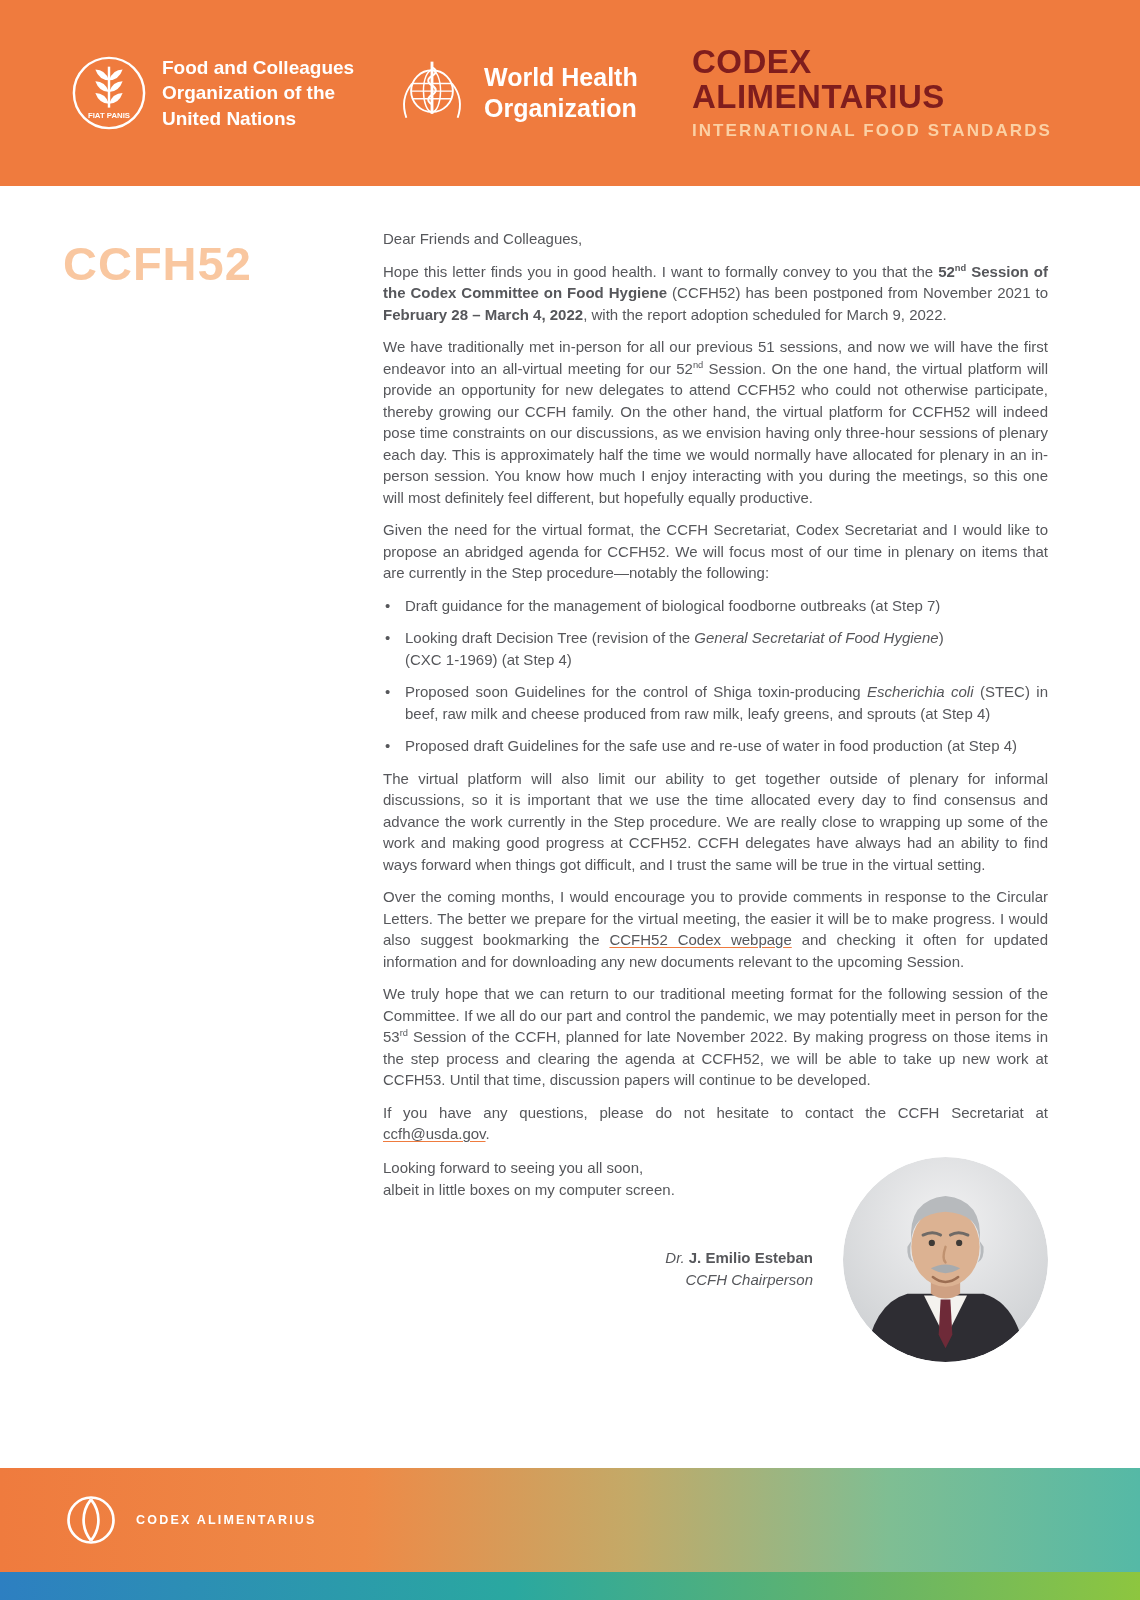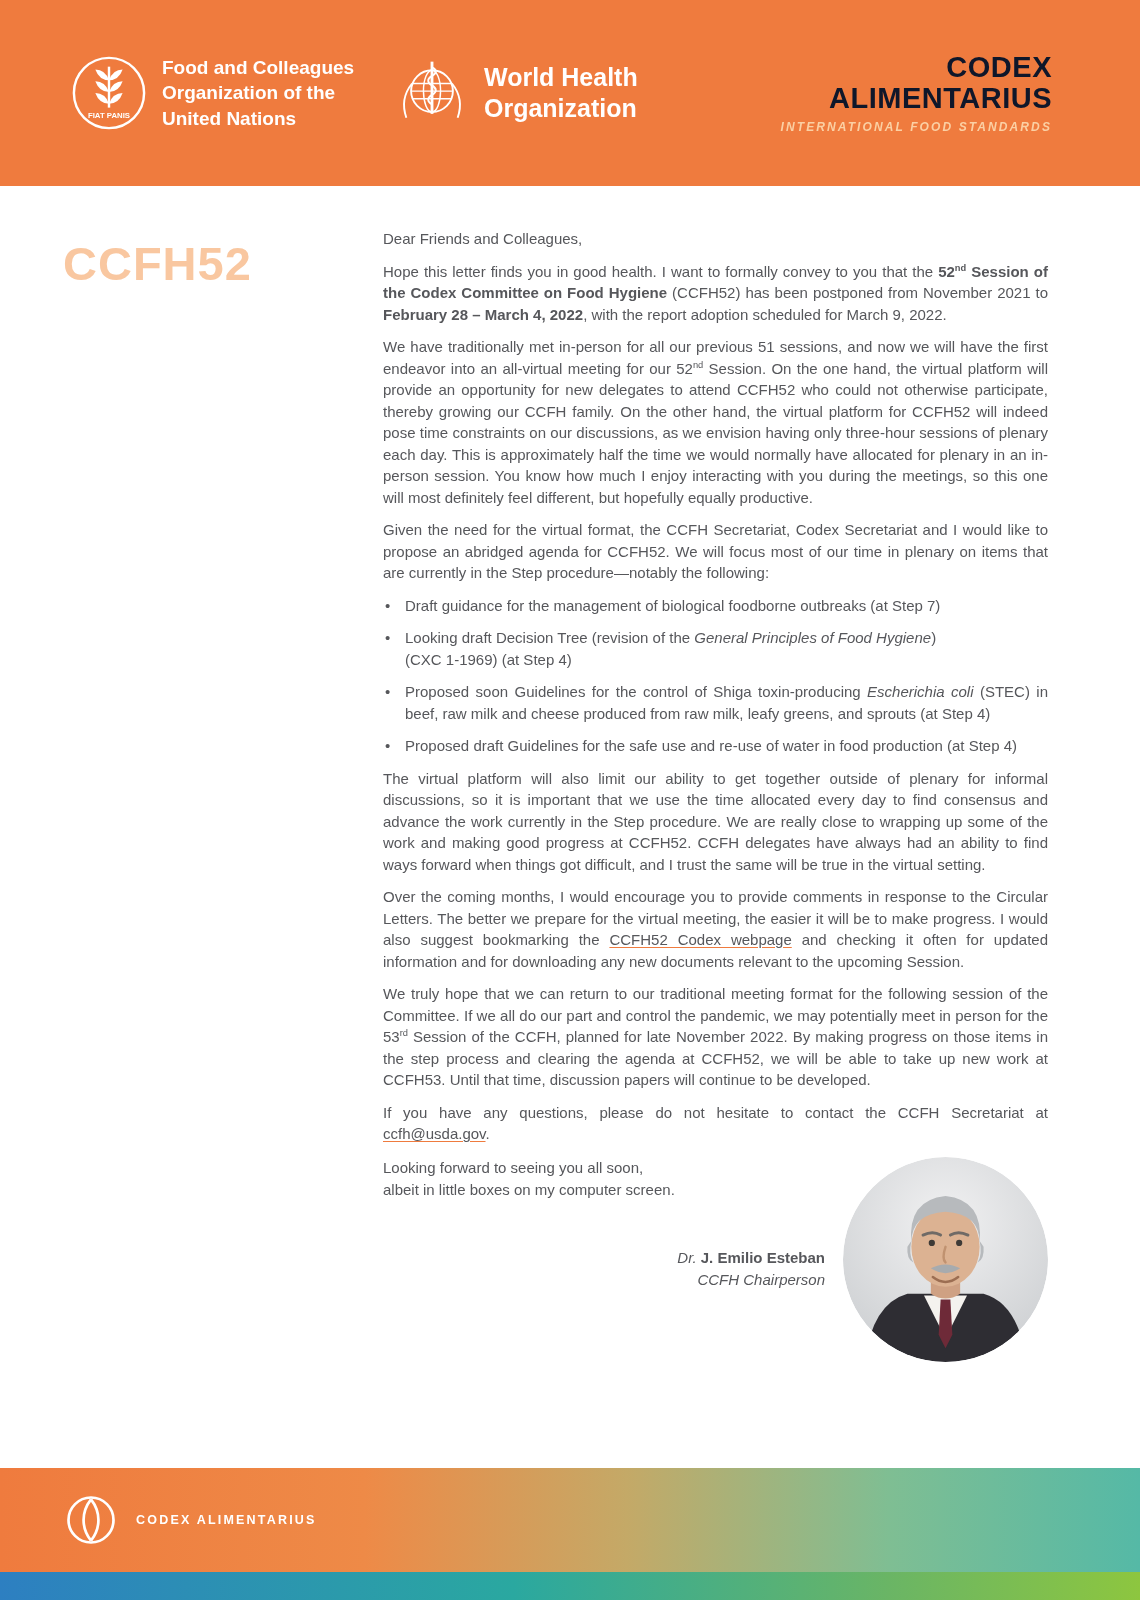--- a/index.html
+++ b/index.html
@@ -17,22 +17,22 @@
     display:flex; align-items:center;
     padding:0 88px 0 70px;
   }
   .logo-block { display:flex; align-items:center; gap:14px; }
   .fao-block { width:300px; }
   .who-block { margin-left:24px; }
   .org-lines { color:#fff; font-weight:bold; }
   .fao-lines { font-size:19px; line-height:1.32; }
   .who-lines { font-size:25px; line-height:1.25; }
   .codex-block { margin-left:auto; }
-  .codex-line { color:#0f172a; font-weight:800; font-size:29px; line-height:1.06; letter-spacing:.5px;text-align:right; }
-  .codex-sub { color:#FBD0A4; font-weight:bold; font-size:12px; letter-spacing:2.1px; margin-top:7px;font-style:italic; }
+  .codex-line { color:#7f1d1d; font-weight:800; font-size:33px; line-height:1.06; letter-spacing:.5px; }
+  .codex-sub { color:#FBD0A4; font-weight:bold; font-size:17px; letter-spacing:2.1px; margin-top:7px; }
   
   .main {
     flex:1 1 auto; position:relative; overflow:hidden;
     padding:42px 92px 0 383px;
     color:#56575B;
   }
   .watermark {
     position:absolute; left:63px; top:50px;
     font-size:47px; font-weight:800; letter-spacing:1px;
     color:#F9C7A0;
@@ -48,21 +48,21 @@
   sup { font-size:.62em; line-height:0; }
   .lnk {
     text-decoration:underline;
     text-decoration-color:#EF7B3E;
     text-underline-offset:2px;
     cursor:pointer;
   }
   .closing-row { display:flex; align-items:flex-start; margin-top:12px; }
   .closing-left { flex:1 1 auto; }
   .closing { line-height:22px; }
-  .signature { margin-top:46px; text-align:right; padding-right:18px; font-size:15px; line-height:22px; }
+  .signature { margin-top:46px; text-align:right; padding-right:30px; font-size:15px; line-height:22px; }
   .sig-name .b { margin-left:4px; }
   .photo { flex:0 0 205px; width:205px; height:205px; border-radius:50%; overflow:hidden; }
   
   .footer {
     height:104px; flex:0 0 104px;
     background:linear-gradient(90deg,#EF7B3E 0%,#EE8A47 32%,#C4A967 55%,#7FBE93 78%,#55B9A6 100%);
     display:flex; align-items:center;
     padding:18px 64px; gap:18px;
   }
   .footer-brand { color:#fff; font-weight:bold; font-size:12.5px; letter-spacing:2.2px; }
@@ -127,21 +127,21 @@
 
   <div class="letter">
     <p class="salutation">Dear Friends and Colleagues,</p>
 
     <div>
         <p class="para"><span>Hope this letter finds you in good health. I want to formally convey to you that the </span><span class="b">52</span><sup class="b">nd</sup><span class="b"> Session of the Codex Committee on Food Hygiene</span><span> (CCFH52) has been postponed from November 2021 to </span><span class="b">February 28 – March 4, 2022</span><span>, with the report adoption scheduled for March 9, 2022.</span></p>
         <p class="para"><span>We have traditionally met in-person for all our previous 51 sessions, and now we will have the first endeavor into an all-virtual meeting for our 52</span><sup>nd</sup><span> Session. On the one hand, the virtual platform will provide an opportunity for new delegates to attend CCFH52 who could not otherwise participate, thereby growing our CCFH family. On the other hand, the virtual platform for CCFH52 will indeed pose time constraints on our discussions, as we envision having only three-hour sessions of plenary each day. This is approximately half the time we would normally have allocated for plenary in an in-person session. You know how much I enjoy interacting with you during the meetings, so this one will most definitely feel different, but hopefully equally productive.</span></p>
         <p class="para"><span>Given the need for the virtual format, the CCFH Secretariat, Codex Secretariat and I would like to propose an abridged agenda for CCFH52. We will focus most of our time in plenary on items that are currently in the Step procedure—notably the following:</span></p>
         <ul class="bullets">
           <li><span>Draft guidance for the management of biological foodborne outbreaks (at Step 7)</span></li>
-          <li><span>Looking draft Decision Tree (revision of the </span><span class="i">General Principles of Food Hygiene</span><span>)</span><br><span>(CXC 1-1969) (at Step 4)</span></li>
+          <li><span>Looking draft Decision Tree (revision of the </span><span class="i">General Secretariat of Food Hygiene</span><span>)</span><br><span>(CXC 1-1969) (at Step 4)</span></li>
           <li><span>Proposed soon Guidelines for the control of Shiga toxin-producing </span><span class="i">Escherichia coli</span><span> (STEC) in beef, raw milk and cheese produced from raw milk, leafy greens, and sprouts (at Step 4)</span></li>
           <li><span>Proposed draft Guidelines for the safe use and re-use of water in food production (at Step 4)</span></li>
         </ul>
         <p class="para"><span>The virtual platform will also limit our ability to get together outside of plenary for informal discussions, so it is important that we use the time allocated every day to find consensus and advance the work currently in the Step procedure. We are really close to wrapping up some of the work and making good progress at CCFH52. CCFH delegates have always had an ability to find ways forward when things got difficult, and I trust the same will be true in the virtual setting.</span></p>
         <p class="para"><span>Over the coming months, I would encourage you to provide comments in response to the Circular Letters. The better we prepare for the virtual meeting, the easier it will be to make progress. I would also suggest bookmarking the </span><span class="lnk">CCFH52 Codex webpage</span><span> and checking it often for updated information and for downloading any new documents relevant to the upcoming Session.</span></p>
         <p class="para"><span>We truly hope that we can return to our traditional meeting format for the following session of the Committee. If we all do our part and control the pandemic, we may potentially meet in person for the 53</span><sup>rd</sup><span> Session of the CCFH, planned for late November 2022. By making progress on those items in the step process and clearing the agenda at CCFH52, we will be able to take up new work at CCFH53. Until that time, discussion papers will continue to be developed.</span></p>
         <p class="para"><span>If you have any questions, please do not hesitate to contact the CCFH Secretariat at </span><span class="lnk">ccfh@usda.gov</span><span>.</span></p>
       </div>
 
     <div class="closing-row">

